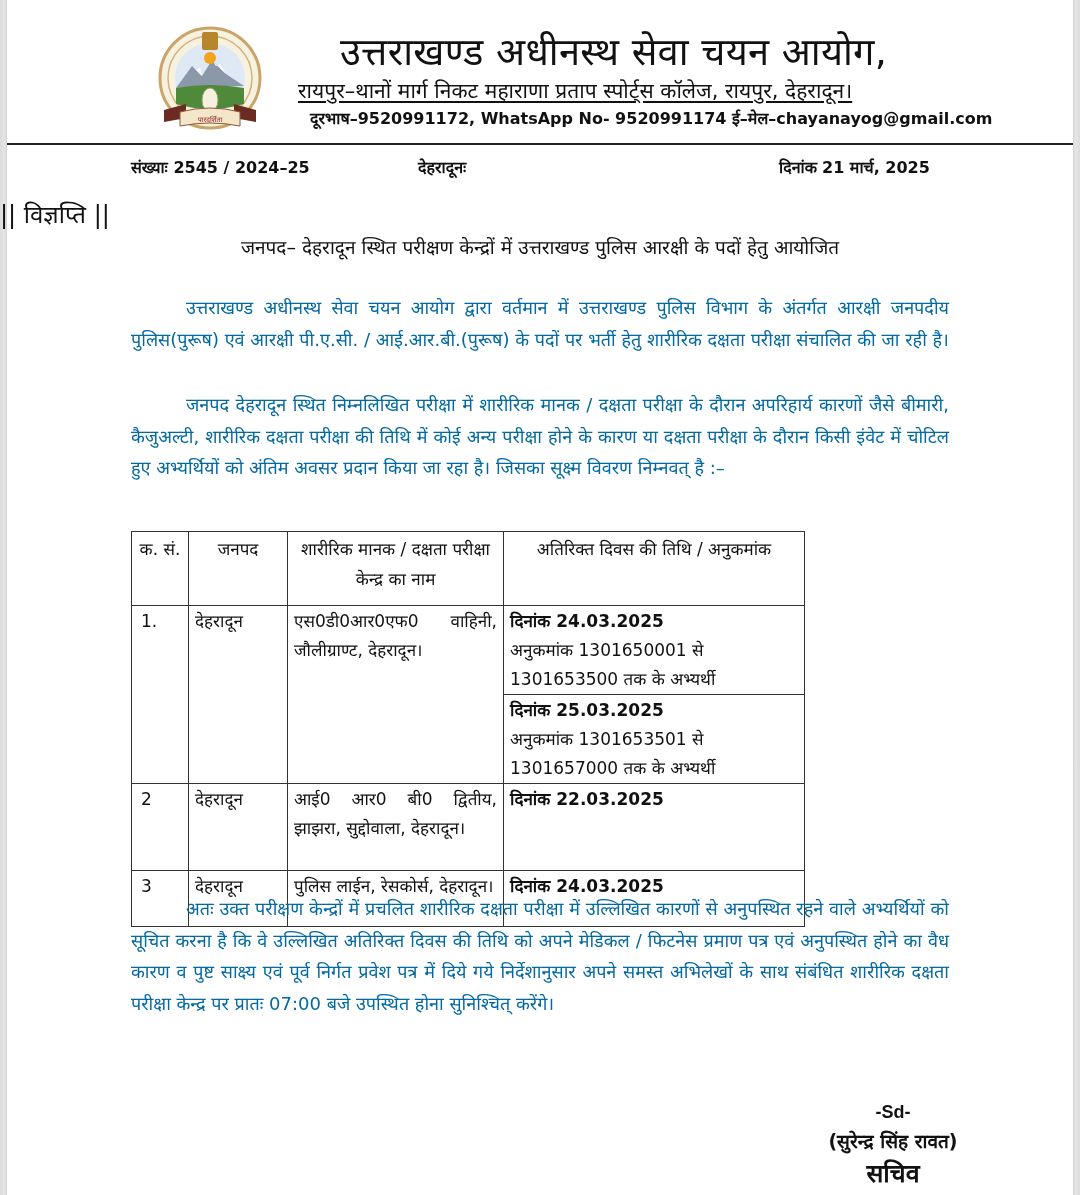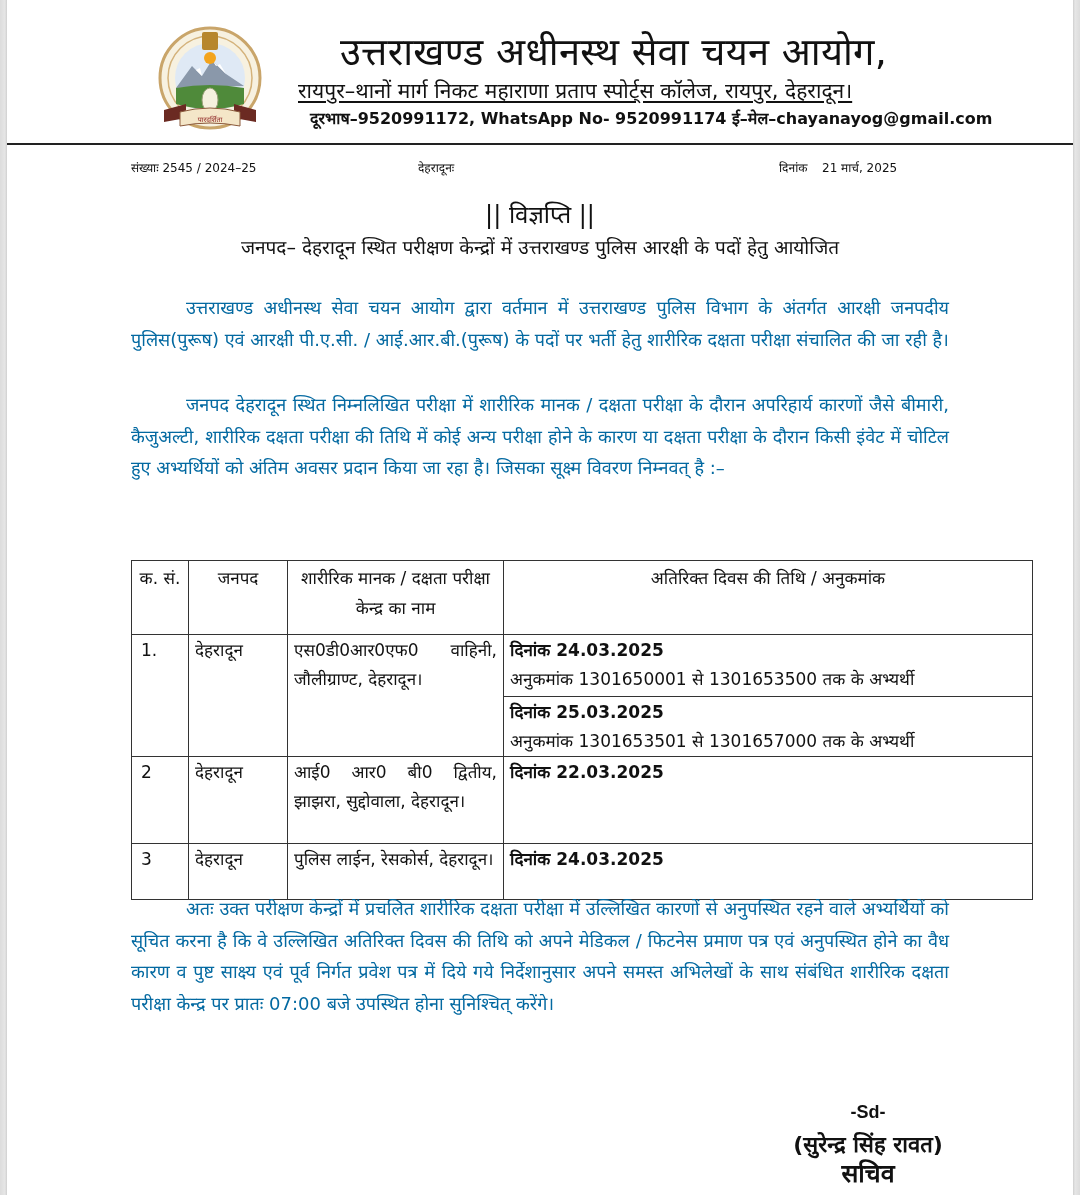--- a/index.html
+++ b/index.html
@@ -18,60 +18,60 @@
 
   .hdr-title { position: absolute; left: 340px; top: 30px; font-size: 38px; line-height: 44px;
     text-decoration-thickness: 2px; text-underline-offset: 4px;
     font-family: "DejaVu Sans", sans-serif; font-weight: 400; letter-spacing: 0.3px; white-space: nowrap; }
   .hdr-addr { position: absolute; left: 298px; top: 78px; font-size: 21px; line-height: 26px;
     text-decoration: underline; text-underline-offset: 3px; font-family: "DejaVu Sans", sans-serif; white-space: nowrap; }
   .hdr-contact { position: absolute; left: 310px; top: 108px; font-size: 16px; line-height: 22px; font-weight: 700;
     font-family: "DejaVu Sans", sans-serif; white-space: nowrap; text-align: center; }
   .hr-top { position: absolute; left: 7px; right: 7px; top: 143px; height: 2px; background: #222; }
 
-  .meta { position: absolute; top: 157px; font-size: 12px; font-weight: 400; line-height: 22px;
+  .meta { position: absolute; top: 157px; font-size: 16px; font-weight: 700; line-height: 22px;
     font-family: "DejaVu Sans", sans-serif; white-space: nowrap; }
   .meta-num { left: 131px; }
   .meta-place { left: 418px; }
   .meta-date-label { left: 735px; margin-left: 44px; }
   .meta-date { left: 822px; }
 
-  .title { position: absolute; left: 0; width: 1080px; top: 200px; text-align: center; font-size: 24px;
+  .title { position: absolute; left: 0; width: 1080px; top: 200px; font-size: 24px;
     line-height: 30px; font-family: "DejaVu Sans", sans-serif; }
   .subject { position: absolute; left: 131px; width: 818px; top: 234px; text-align: center; font-size: 19px;
     line-height: 27px; text-underline-offset: 3px; font-family: "DejaVu Sans", sans-serif; }
 
   .para { position: absolute; left: 131px; width: 818px; font-size: 18px; line-height: 31.5px;
     text-align: justify; text-align-last: left; font-family: "DejaVu Sans", sans-serif; color: #0369a1; }
   .para .indent { display: inline-block; width: 55px; }
   .p1 { top: 292px; }
   .p2 { top: 389px; }
   .p3 { top: 893px; }
 
   
-  .tbl { position: absolute; left: 131px; top: 531px; width: 902px; border-collapse: collapse;
-    font-family: "DejaVu Sans", sans-serif; font-size: 17px; margin-top: 29px; }
+  .tbl { position: absolute; left: 131px; top: 531px; width: 674px; border-collapse: collapse;
+    font-family: "DejaVu Sans", sans-serif; font-size: 17px; }
   .tbl td, .tbl th { border: 1.5px solid #333; vertical-align: top; padding: 0 6px; }
   .tbl th { font-weight: 400; text-align: center; line-height: 30px; padding-top: 2px; height: 71px; }
   .c1 { width: 44px; }
   .c2 { width: 86px; }
   .c3 { width: 203px; }
   .tbl td { line-height: 29px; padding-top: 1px; }
   .tbl td.num { padding-left: 9px; }
   .tbl td.center-col { text-align: justify; text-align-last: left; }
   .date-b { font-weight: 700; }
   .r1a { height: 62px; }
   .r1b { height: 60px; }
   .r2 { height: 87px; }
   .r3 { height: 56px; }
 
-  .sig { position: absolute; left: 768px; width: 200px; text-align: center; font-weight: 700;
+  .sig { position: absolute; left: 793px; width: 200px; text-align: center; font-weight: 700;
     font-family: "DejaVu Sans", sans-serif; font-size: 18px; }
   .sig-sd { top: 1102px; font-family: "Liberation Sans", sans-serif; }
-  .sig-name { top: 1128px; font-size: 22px; }
+  .sig-name { top: 1128px; font-size: 19px; }
   .sig-role { top: 1155px; font-size: 25px; }
 </style>
 </head>
 <body>
 
 <div class="edge-left"></div>
 <div class="edge-right"></div>
 
 <svg class="logo" viewBox="0 0 120 112">
   <circle cx="60" cy="52" r="50" fill="#f7f1e0" stroke="#c9a56a" stroke-width="3"></circle>

